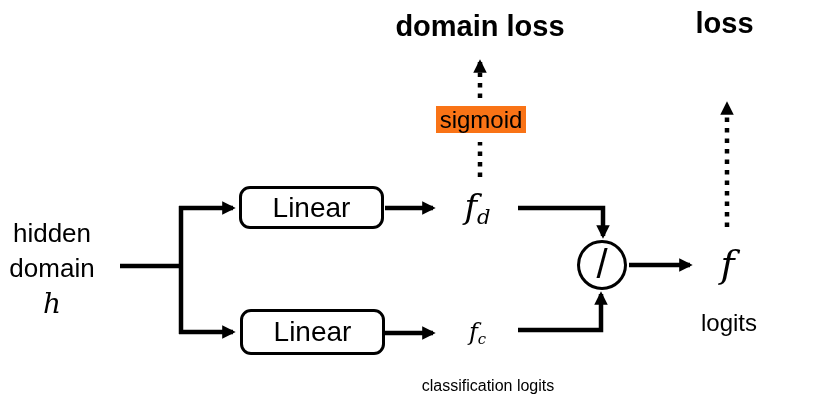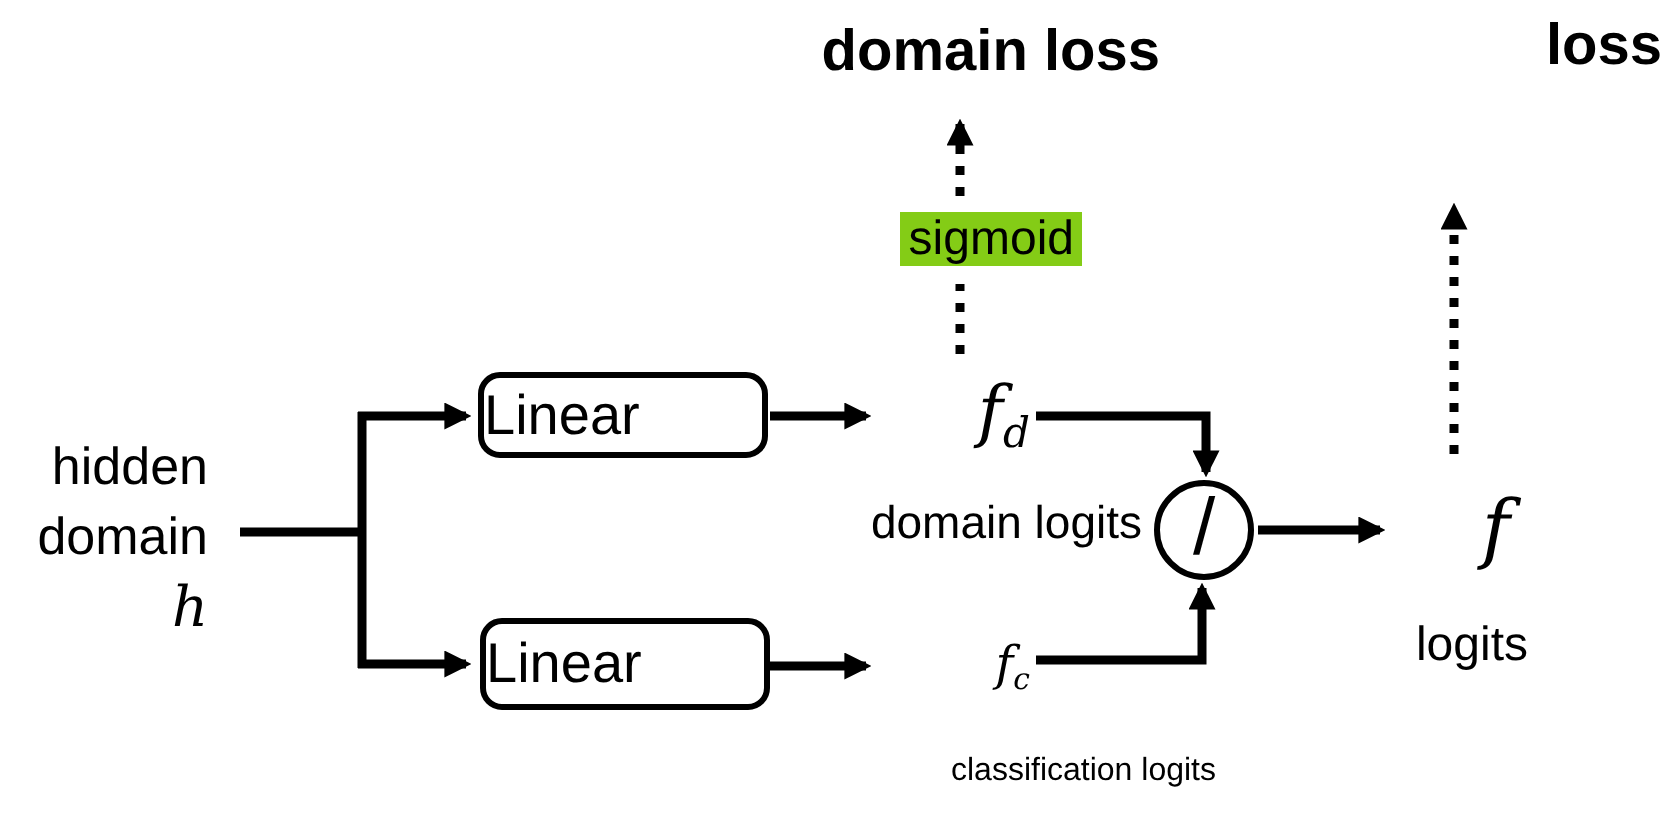--- a/index.html
+++ b/index.html
@@ -7,21 +7,21 @@
     position: relative;
     width: 831px;
     height: 413px;
     background: #ffffff;
     font-family: "Liberation Sans", sans-serif;
     color: #000000;
     overflow: hidden;
   }
   #wires { position: absolute; left: 0; top: 0; width: 831px; height: 413px; }
   .abs { position: absolute; }
-  .ctr { text-align: right; }
+  .ctr { text-align: center; }
   .label { font-size: 24px; color: #000; }
   .small-label { font-size: 23px; color: #000; }
   .loss {
     font-size: 29px;
     font-weight: bold;
     color: #000;
     line-height: 42px;
   }
   .math {
     font-family: "DejaVu Serif", "Liberation Serif", serif;
@@ -34,20 +34,21 @@
     vertical-align: -0.3em;
     line-height: 0;
   }
   .linear-box {
     box-sizing: border-box;
     border: 3px solid #000;
     border-radius: 11px;
     background: #fff;
     display: flex;
     align-items: center;
+    justify-content: center;
     font-size: 28px;
     color: #000;
   }
   .divide-node {
     box-sizing: border-box;
     position: absolute;
     left: 577px;
     top: 240px;
     width: 50px;
     height: 50px;
@@ -55,21 +56,21 @@
     border-radius: 50%;
     background: #fff;
     display: flex;
     align-items: center;
     justify-content: center;
     font-size: 40px;
     line-height: 1;
     padding-bottom: 3px;
   }
   .sigmoid-label {
-    background: #84cc16;
+    background: #f97316;
     padding: 0 4px;
     font-size: 24px;
   }
 </style>
 </head>
 <body>
 
 <div id="canvas">
 
   <svg id="wires" viewBox="0 0 831 413" xmlns="http://www.w3.org/2000/svg">
@@ -107,21 +108,20 @@
   <div class="abs linear-box" style="left:239px; top:186px; width:145px; height:43px;">
     <span>Linear</span>
   </div>
   <div class="abs linear-box" style="left:240px; top:309px; width:145px; height:46px;">
     <span>Linear</span>
   </div>
 
   <div class="abs ctr math" style="left:440px; top:184px; width:75px; font-size:34px; line-height:44px;">
     <span>f</span><sub>d</sub>
   </div>
-  <div class="abs ctr small-label" style="left:391px; top:248px; width:180px;">domain logits</div>
 
   <div class="abs ctr math" style="left:440px; top:310px; width:75px; font-size:24px; line-height:44px;">
     <span>f</span><sub>c</sub>
   </div>
   <div class="abs ctr label" style="left:368px; top:377px; width:240px; font-size:16px;">classification logits</div>
 
   <div class="divide-node">
     <span>/</span>
   </div>
 

